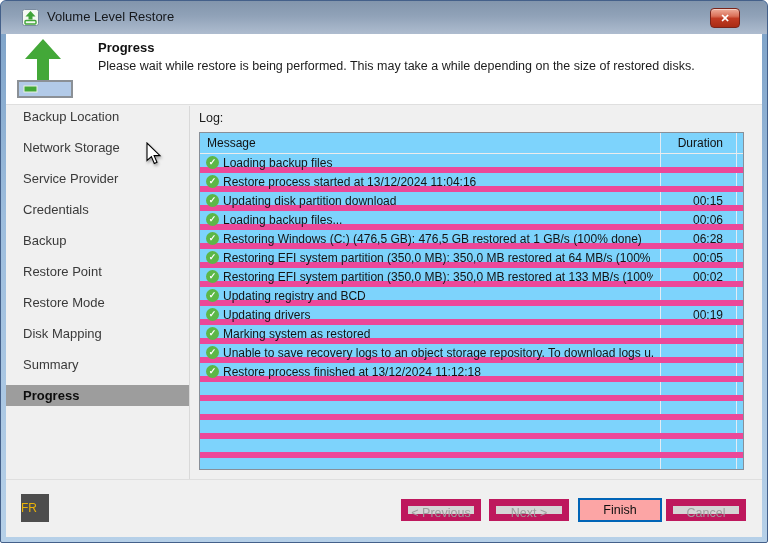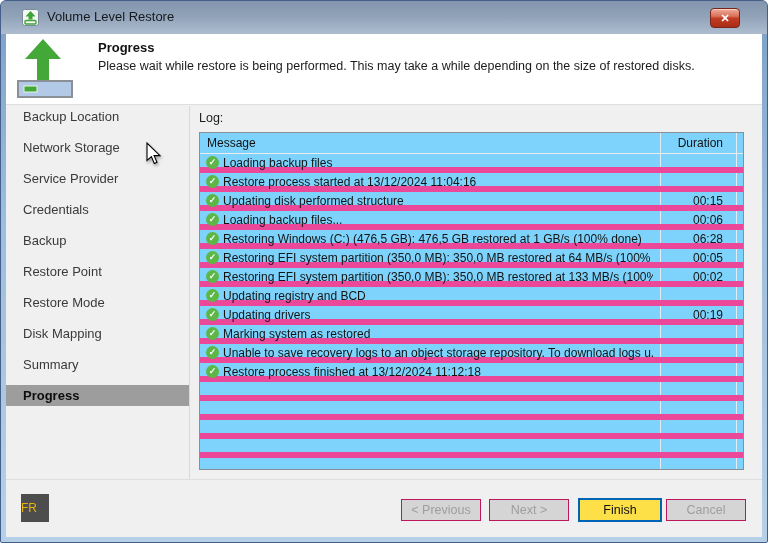--- a/index.html
+++ b/index.html
@@ -86,22 +86,22 @@
   .footer { position:absolute; left:0; right:0; bottom:0; height:58px; border-top:1px solid #dfdfdf; background:#f0f0f0; }
   .fr-badge {
     position:absolute; left:15px; top:14px; width:28px; height:28px; background:#4d4d4d;
     color:#eab308; font-size:12px; text-align:left; line-height:28px;
   }
   .btn {
     position:absolute; top:19px; height:22px; width:80px;
     font-family:"Liberation Sans", sans-serif; font-size:12.5px; color:#111;
     background:#e6e6e6; border:1px solid #adadad; text-align:center;
   }
-  .btn.disabled { background:#d5d5d5; border:1px solid #be185d; color:#9e9e9e; }
-  .btn.focused { top:18px; height:24px; background:#fde047; border:2px solid #0064b6; font-size:12.5px; }
+  .btn.disabled { background:#d5d5d5; border:7px solid #be185d; color:#9e9e9e; }
+  .btn.focused { top:18px; height:24px; background:#fca5a5; border:2px solid #0064b6; font-size:12.5px; }
   .btn-prev { left:395px; } .btn-next { left:483px; } .btn-finish { left:572px; width:84px; } .btn-cancel { left:660px; }
 
   .cursor { position:absolute; left:145px; top:141px; pointer-events:none; filter: drop-shadow(1px 2px 1.5px rgba(0,0,0,.35)); }
 </style>
 </head>
 <body>
 
 <div class="window">
 
   <div class="titlebar">
@@ -155,21 +155,21 @@
                 <span class="msg">Loading backup files</span>
                 <span class="dur"></span>
               </div>
               <div class="log-row">
                 <span class="check"></span>
                 <span class="msg">Restore process started at 13/12/2024 11:04:16</span>
                 <span class="dur"></span>
               </div>
               <div class="log-row">
                 <span class="check"></span>
-                <span class="msg">Updating disk performed structure</span>
+                <span class="msg">Updating disk partition download</span>
                 <span class="dur">00:15</span>
               </div>
               <div class="log-row">
                 <span class="check"></span>
                 <span class="msg">Loading backup files...</span>
                 <span class="dur">00:06</span>
               </div>
               <div class="log-row">
                 <span class="check"></span>
                 <span class="msg">Restoring Windows (C:) (476,5 GB): 476,5 GB restored at 1 GB/s (100% done)</span>

